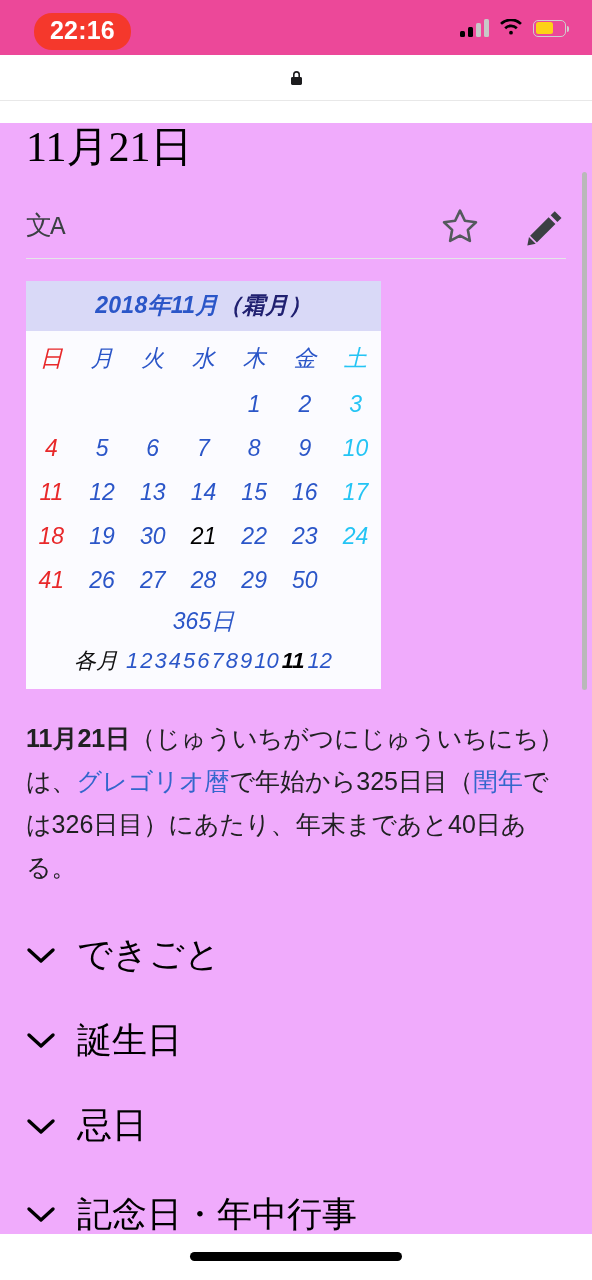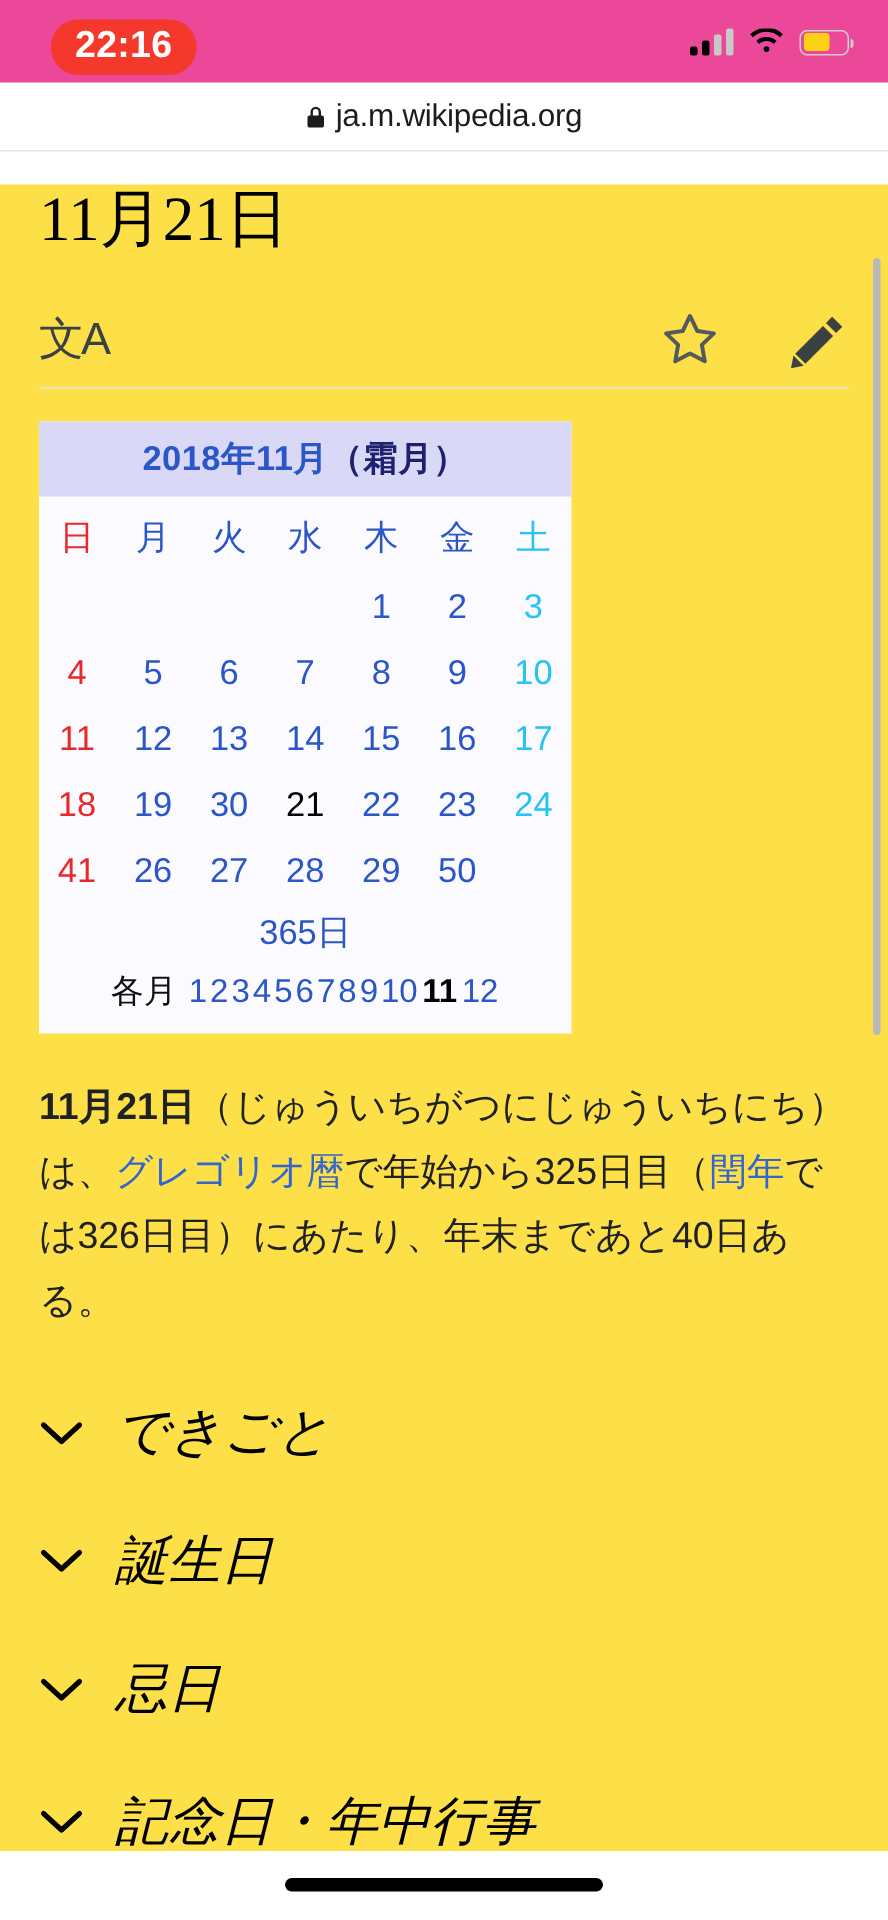--- a/index.html
+++ b/index.html
@@ -102,21 +102,21 @@
   .urlbar .host {
     font-size: 21px;
     color: #1c1c1e;
     letter-spacing: -0.2px;
   }
 
   
   .page {
     position: relative;
     padding: 0 26px;
-    background: #fde047;
+    background: #f0abfc;
   }
   .page-title {
     font-family: "Liberation Serif", "DejaVu Serif", serif;
     font-size: 42px;
     color: #000000;
     margin: 22px 0 0 0;
     line-height: 1.15;
     font-weight: 400;
   }
   .page-subtitle {
@@ -126,34 +126,36 @@
   }
 
   .pagetools {
     margin-top: 25px;
     height: 62px;
     display: flex;
     align-items: center;
     border-bottom: 1px solid #e4e6e8;
   }
   .lang-btn {
-    font-size: 30px;
+    font-size: 26px;
     color: #3b4043;
     line-height: 1;
     letter-spacing: -2px;
+    font-family: Liberation Mono, monospace;
   }
   .pagetools .spacer { flex: 1; }
   .tool-icon { margin-left: 46px; display: block; }
 
   
   .calendar {
     margin-top: 22px;
     width: 355px;
     background: #fbfbff;
     font-size: 22px;
+    font-style: italic;
   }
   .cal-head {
     background: #d9d9f7;
     text-align: center;
     padding: 9px 0 10px 0;
     font-weight: 700;
     font-size: 23px;
     color: #202070;
     letter-spacing: 0.3px;
   }
@@ -207,21 +209,20 @@
     display: flex;
     align-items: center;
     gap: 21px;
   }
   .section .chev { flex: none; display: block; }
   .section .label {
     font-family: "Liberation Serif", "DejaVu Serif", serif;
     font-size: 35px;
     color: #000000;
     line-height: 1.1;
-    font-style: italic;
   }
   .section.cut { margin-top: 50px; }
 
   
   .scrollbar {
     position: absolute;
     right: 5px;
     top: 172px;
     width: 5px;
     height: 518px;
@@ -261,21 +262,20 @@
     <div class="battery">
       <div class="lvl" style="width:62%"></div>
     </div>
   </div>
 </div>
 
 <div class="urlbar">
   <svg class="lock" viewBox="0 0 13 16">
     <path d="M3 7V4.6a3.5 3.5 0 1 1 7 0V7h.6c.8 0 1.4.6 1.4 1.4v5.2c0 .8-.6 1.4-1.4 1.4H2.4C1.6 15 1 14.4 1 13.6V8.4C1 7.6 1.6 7 2.4 7H3zm1.6 0h3.8V4.6a1.9 1.9 0 1 0-3.8 0V7z" fill="#1c1c1e"></path>
   </svg>
-  <span class="host">ja.m.wikipedia.org</span>
 </div>
 
 <div class="page">
 
   <h1 class="page-title">11月21日</h1>
 
   <div class="pagetools">
     <span class="lang-btn">文A</span>
     <span class="spacer"></span>
     <svg class="tool-icon" width="40" height="38" viewBox="0 0 24 23">

